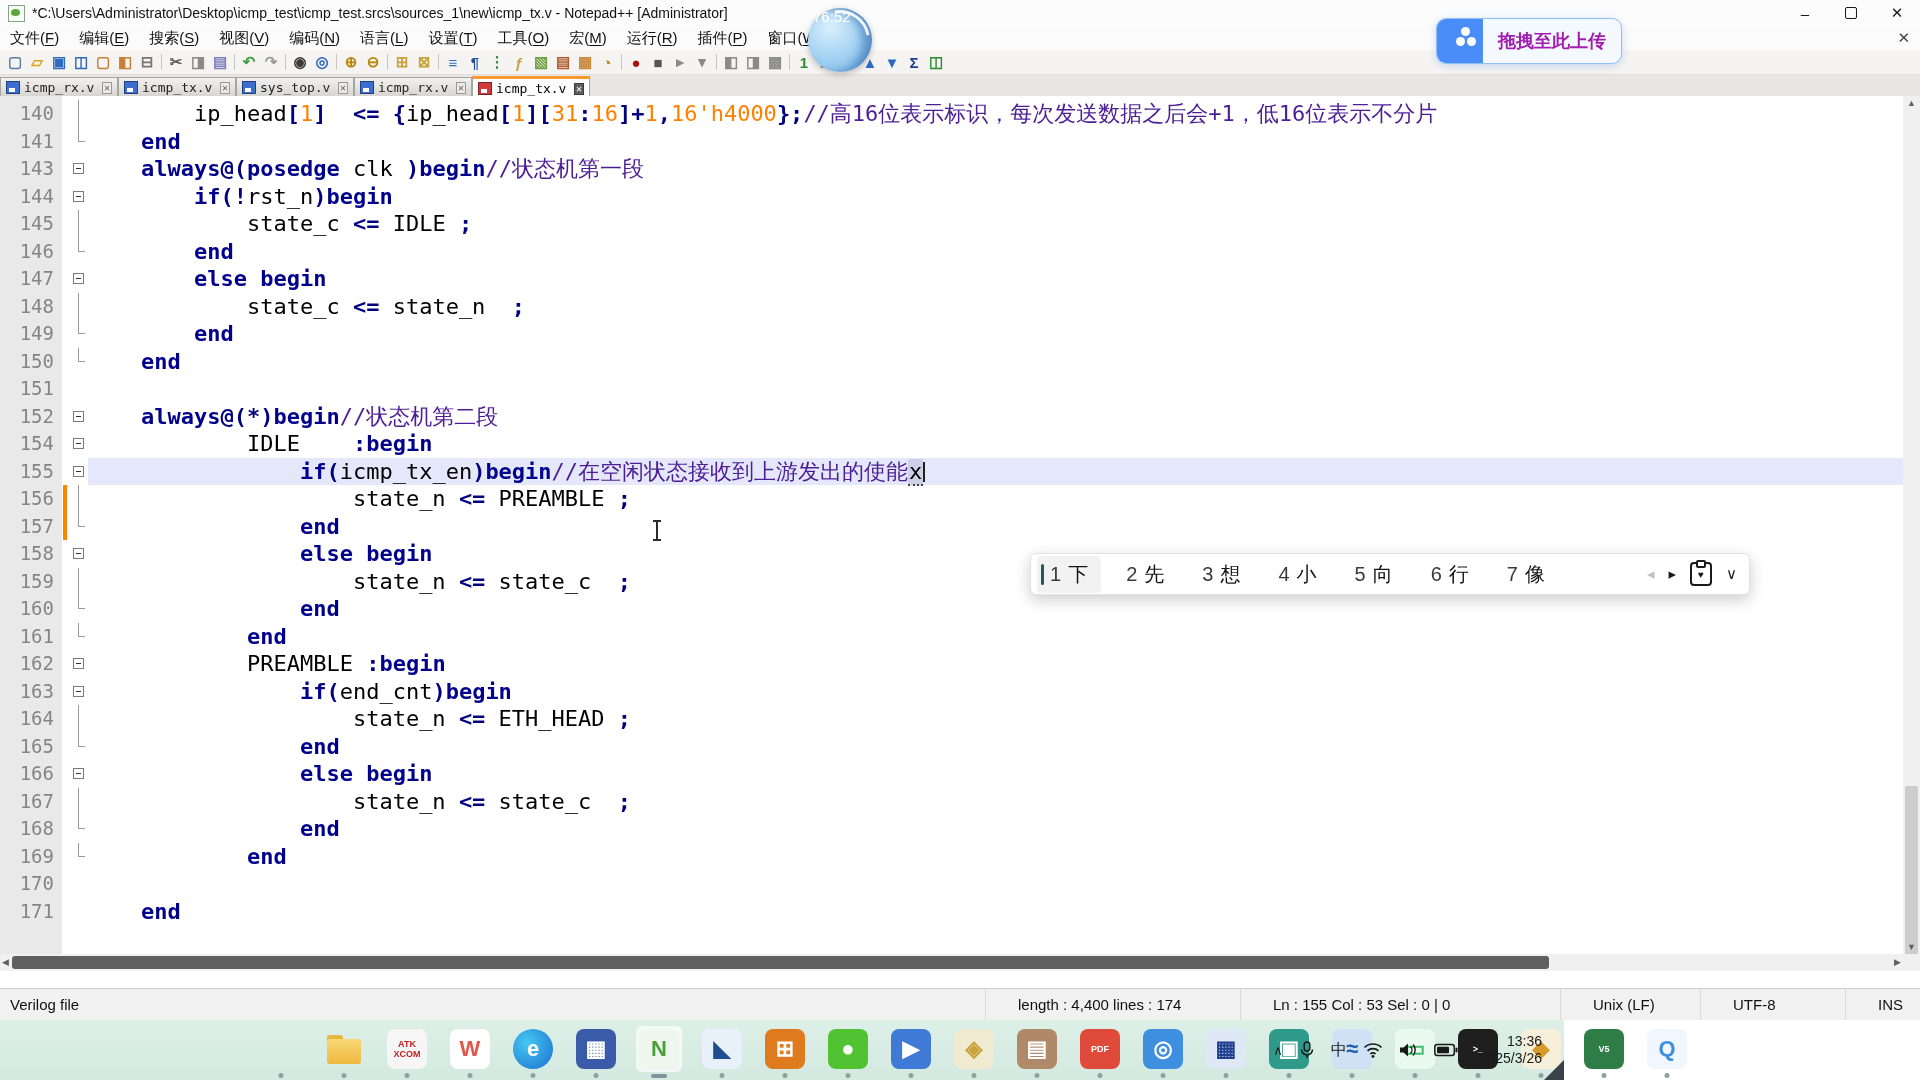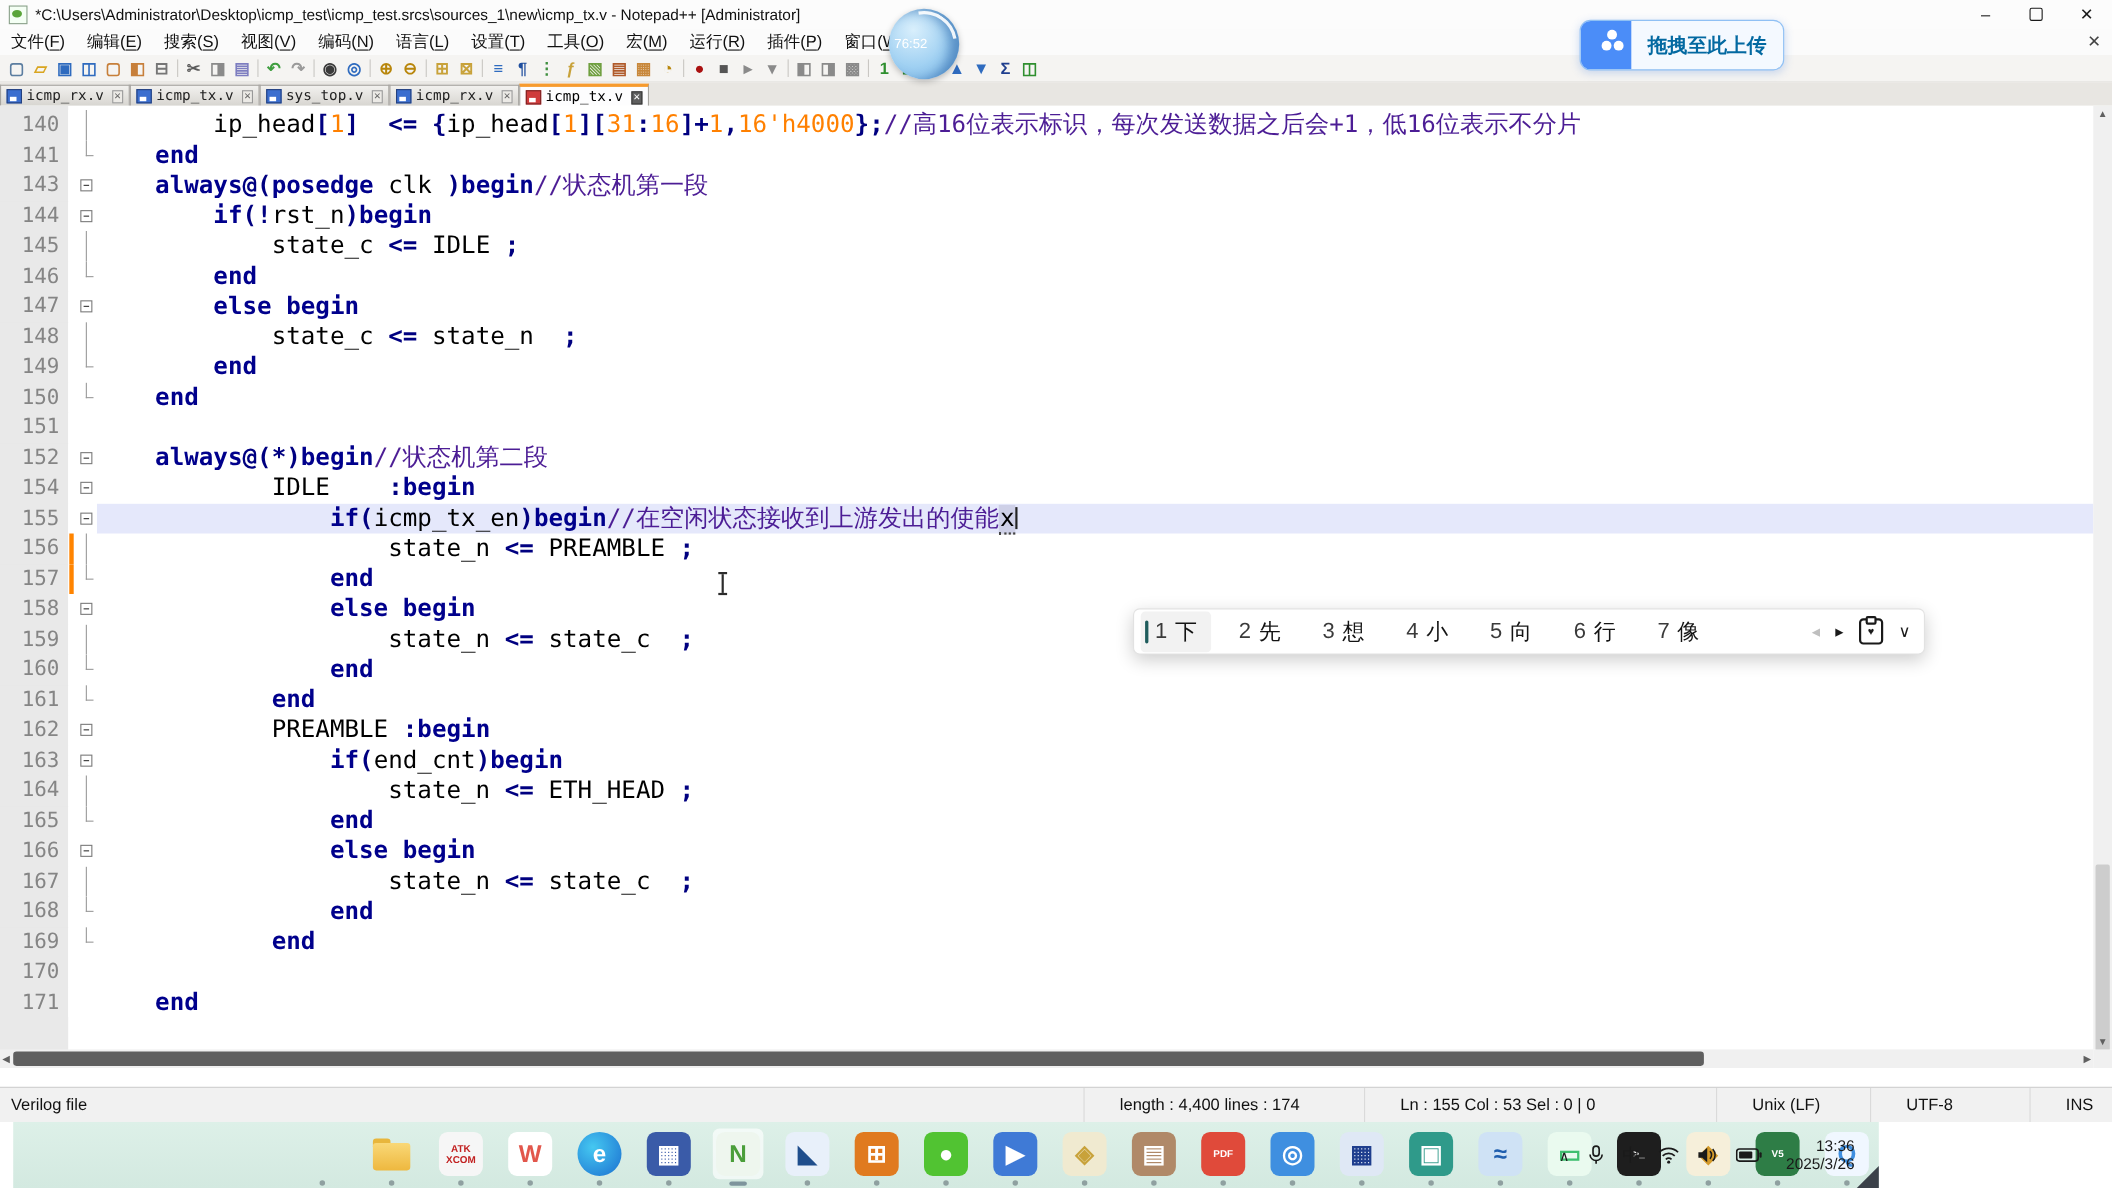--- a/index.html
+++ b/index.html
@@ -81,21 +81,21 @@
   .imec .dis{color:#bfbfbf;font-size:15px}
   .imec .en{color:#1a1a1a;font-size:15px}
   .clipic{width:18px;height:20px;border:2px solid #1a1a1a;border-radius:4px;position:relative;display:flex;align-items:center;justify-content:center;font-size:10px;color:#1a1a1a}
   .clipic::before{content:"";position:absolute;top:-4px;left:4px;width:6px;height:4px;background:#fff;border:2px solid #1a1a1a;border-radius:2px}
   
   .statusbar{position:absolute;top:988px;left:0;width:1920px;height:32px;background:#f1f1f1;border-top:1px solid #d0d0d0;
              display:flex;align-items:center;font-size:15px;color:#111;box-sizing:border-box}
   .ss{height:100%;display:flex;align-items:center;border-left:1px solid #dadada;padding-left:32px;box-sizing:border-box}
   .ss.first{flex:1;border-left:none;padding-left:10px}
   
-  .taskbar{position:absolute;top:1020px;left:12px;width:1696px;height:60px;background:linear-gradient(#ddf0e8,#d3e9e0)}
+  .taskbar{position:absolute;top:1020px;left:0;width:1564px;height:60px;background:linear-gradient(#ddf0e8,#d3e9e0)}
   .apps{position:absolute;left:258px;top:6px;display:flex;gap:17px;align-items:center}
   .app{position:relative;padding:3px;border-radius:6px}
   .app.active{background:rgba(255,255,255,.65)}
   .app::after{content:"";position:absolute;left:50%;bottom:-6px;transform:translateX(-50%);width:5px;height:5px;border-radius:3px;background:#8fa0a0}
   .app.active::after{width:16px;height:4px;border-radius:2px;background:#7e949c}
   .tile{width:40px;height:40px;border-radius:8px;display:flex;align-items:center;justify-content:center;font-size:22px;font-weight:bold;overflow:hidden}
   .tile .small{font-size:9px;font-weight:bold;line-height:10px;text-align:center;letter-spacing:0}
   .startic{display:grid;grid-template-columns:15px 15px;grid-template-rows:15px 15px;gap:3px}
   .startic span{background:#2e7cd6;border-radius:2px}
   .folderic{width:34px;height:25px;position:relative;margin-top:4px}
@@ -104,27 +104,27 @@
   .tray{position:absolute;right:8px;top:0;height:100%;display:flex;align-items:center;gap:16px}
   .tray .chev{font-size:13px;color:#1a1a1a}
   .tray svg{display:block}
   .imelab{font-size:16px;color:#1a1a1a}
   .clock{text-align:right;font-size:14px;color:#1a1a1a;line-height:17px;margin-left:6px;margin-right:14px}
   .notch{position:absolute;right:0;bottom:0;width:0;height:0;border-left:20px solid transparent;border-bottom:20px solid #3b4149}
   
   .timer{position:absolute;left:808px;top:8px;width:64px;height:64px;border-radius:50%;
          background:radial-gradient(circle at 35% 30%,#d9effc,#9fd0f2 55%,#7ab4e6);
          box-shadow:inset -9px 2px 10px rgba(30,90,160,.5),0 2px 6px rgba(0,0,0,.25);
-         display:flex;align-items:center;color:#fff;font-size:12px;padding-left:5px;box-sizing:border-box;z-index:50}
+         display:flex;align-items:flex-start;color:#fff;font-size:15px;padding-left:5px;box-sizing:border-box;z-index:50}
   .timer::after{content:"";position:absolute;inset:2px;border:3px solid transparent;border-top-color:rgba(255,255,255,.9);border-radius:50%;transform:rotate(35deg)}
   .upload{position:absolute;left:1436px;top:18px;height:44px;display:flex;align-items:center;background:#f4f9ff;
           border:1px solid #8fc0f4;border-radius:10px;overflow:hidden;box-shadow:0 2px 8px rgba(60,120,220,.25);z-index:50}
   .upload .logo{width:46px;height:44px;background:#4b8df8;display:flex;align-items:center;justify-content:center}
   .upload .dots{width:9px;height:9px;background:#fff;border-radius:50%;box-shadow:11px 0 0 #fff,5px -10px 0 #fff}
-  .upload .txt{padding:0 15px;color:#0369a1;font-size:18px;font-weight:bold;white-space:nowrap}
+  .upload .txt{padding:0 15px;color:#a21caf;font-size:18px;font-weight:bold;white-space:nowrap}
 </style>
 </head>
 <body>
 
 <div class="titlebar">
   <span class="appico"></span>
   <span class="title">*C:\Users\Administrator\Desktop\icmp_test\icmp_test.srcs\sources_1\new\icmp_tx.v - Notepad++ [Administrator]</span>
   <div class="winbtns">
     <div class="wb">–</div>
     <div class="wb">

